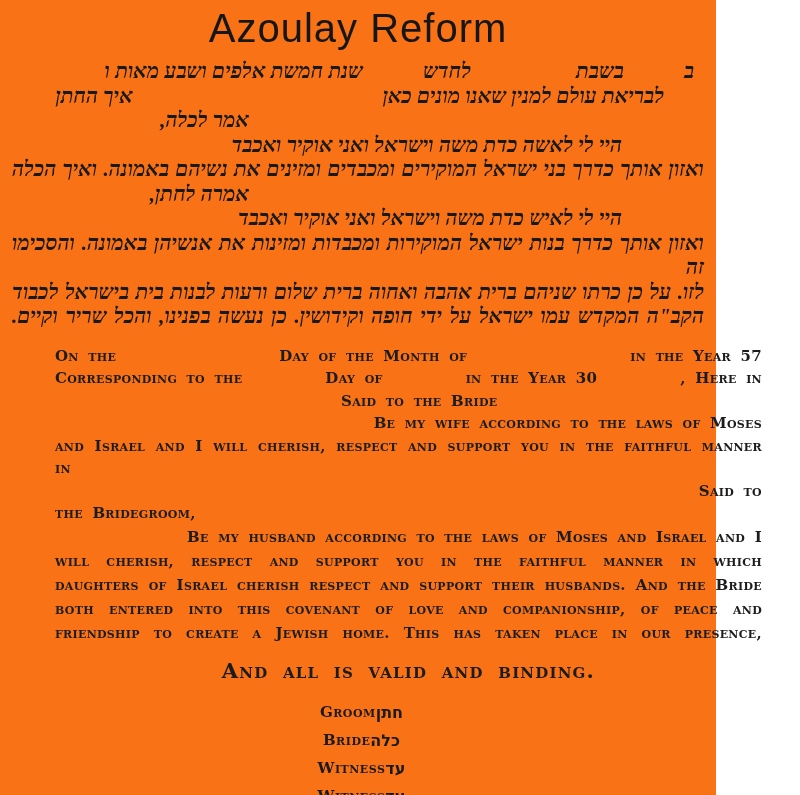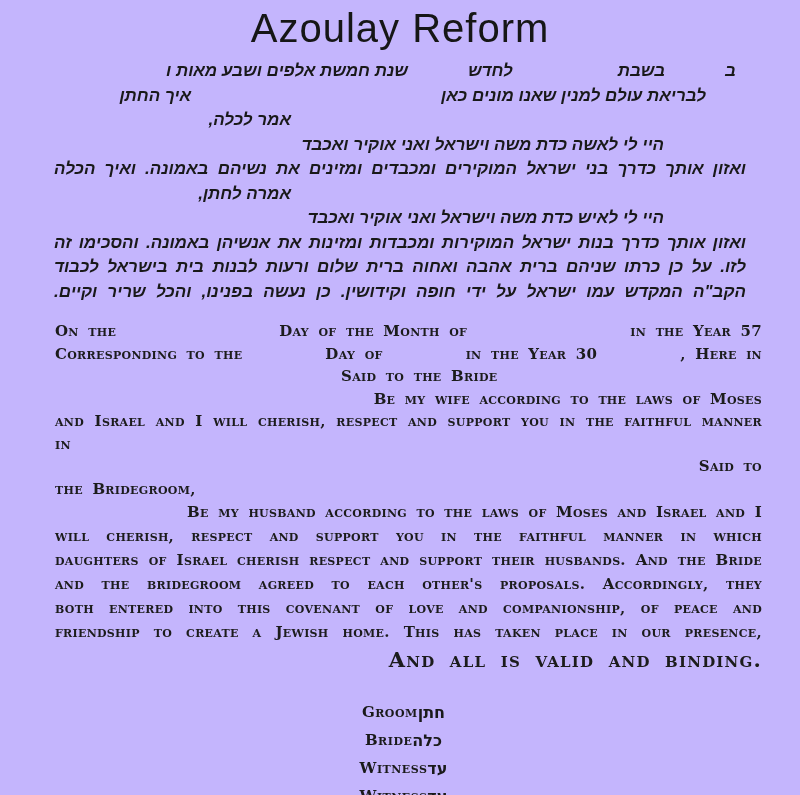--- a/index.html
+++ b/index.html
@@ -1,46 +1,46 @@
 <!DOCTYPE html>
 <html><head>
 <meta charset="utf-8">
 <style>
   html,body{margin:0;padding:0;background:#ffffff;}
   body{width:800px;height:795px;overflow:hidden;position:relative;
        font-family:"DejaVu Serif", serif;color:#1a1a1a;}
-  .page{position:relative;width:800px;height:795px;background:#c4b5fd;}
+  .page{position:relative;width:716px;height:795px;background:#f97316;}
 
   
   .title{margin:0;padding-top:6px;height:46px;text-align:center;
          font-family:"Liberation Sans", sans-serif;font-weight:400;
          font-size:40px;line-height:44px;letter-spacing:1px;color:#161616;}
 
   
   .hebrew{direction:rtl;width:692px;margin:7px auto 0;
-          font-family:Liberation Sans, sans-serif;font-style:italic;font-weight:bold;
-          font-size:17px;line-height:24.5px;color:#191919;}
+          font-family:Liberation Serif, serif;font-style:italic;font-weight:bold;
+          font-size:21px;line-height:24.5px;color:#191919;}
   .h-line{white-space:nowrap;}
   .h-just{white-space:normal;text-align:justify;text-align-last:justify;}
   .blank{display:inline-block;height:1px;}
   .w60{width:60px}.w105{width:105px}.w250{width:250px}
   .mr10{margin-right:10px}.mr40{margin-right:40px}.mr98{margin-right:82px}.mr455{margin-right:455px}
 
   
   .english{width:707px;margin:16px 0 0 55px;
            font-variant:small-caps;font-weight:bold;font-size:15px;
            letter-spacing:.3px;word-spacing:4px;color:#1c1c1c;}
   .blockA{line-height:22.5px;}
   .blockB{line-height:24px;}
   .e-flex{display:flex;justify-content:space-between;}
   .e-just{text-align:justify;text-align-last:justify;}
   .e-right{text-align:right;}
   .ind-bridegroom{margin-left:223px;}
   .ind-said{margin-left:286px;}
-  .closing{margin-top:2px;text-align:right;font-size:21px;line-height:27px;
+  .closing{margin-top:12px;text-align:center;font-size:21px;line-height:27px;
            letter-spacing:1.2px;word-spacing:6px;}
 
   
   .signatures{position:absolute;top:698px;left:55px;right:48px;}
   .sig-row{display:flex;justify-content:center;align-items:center;height:28px;}
   .sig-label{font-variant:small-caps;font-weight:bold;font-size:15px;letter-spacing:.5px;}
   .sig-hebrew{direction:rtl;font-family:"DejaVu Sans", sans-serif;
               font-weight:bold;font-size:16px;}
 </style>
 </head>
@@ -83,21 +83,20 @@
       <div class="ind-said">Said to the Bride</div>
       <div class="e-right">Be my wife according to the laws of Moses</div>
       <div class="e-just">and Israel and I will cherish, respect and support you in the faithful manner in</div>
       <div class="e-right">Said to</div>
       <div>the Bridegroom,</div>
     </div>
     <div class="blockB">
       <div class="e-right">Be my husband  according to the laws of Moses and Israel and I</div>
       <div class="e-just">will cherish, respect and support you in the faithful manner in which</div>
       <div class="e-just">daughters of Israel cherish respect and support their husbands. And the Bride</div>
-      <div class="e-just">and the bridegroom agreed to each other's proposals. Accordingly, they</div>
       <div class="e-just">both entered into this covenant of love and companionship, of peace and</div>
       <div class="e-just">friendship to create a Jewish home. This has taken place in our presence,</div>
     </div>
     <div class="closing">And all is valid and binding.</div>
   </section>
 
   <section class="signatures">
     <div class="sig-row">
       <span class="sig-label">Groom</span>
       <span class="sig-hebrew">חתן</span>

